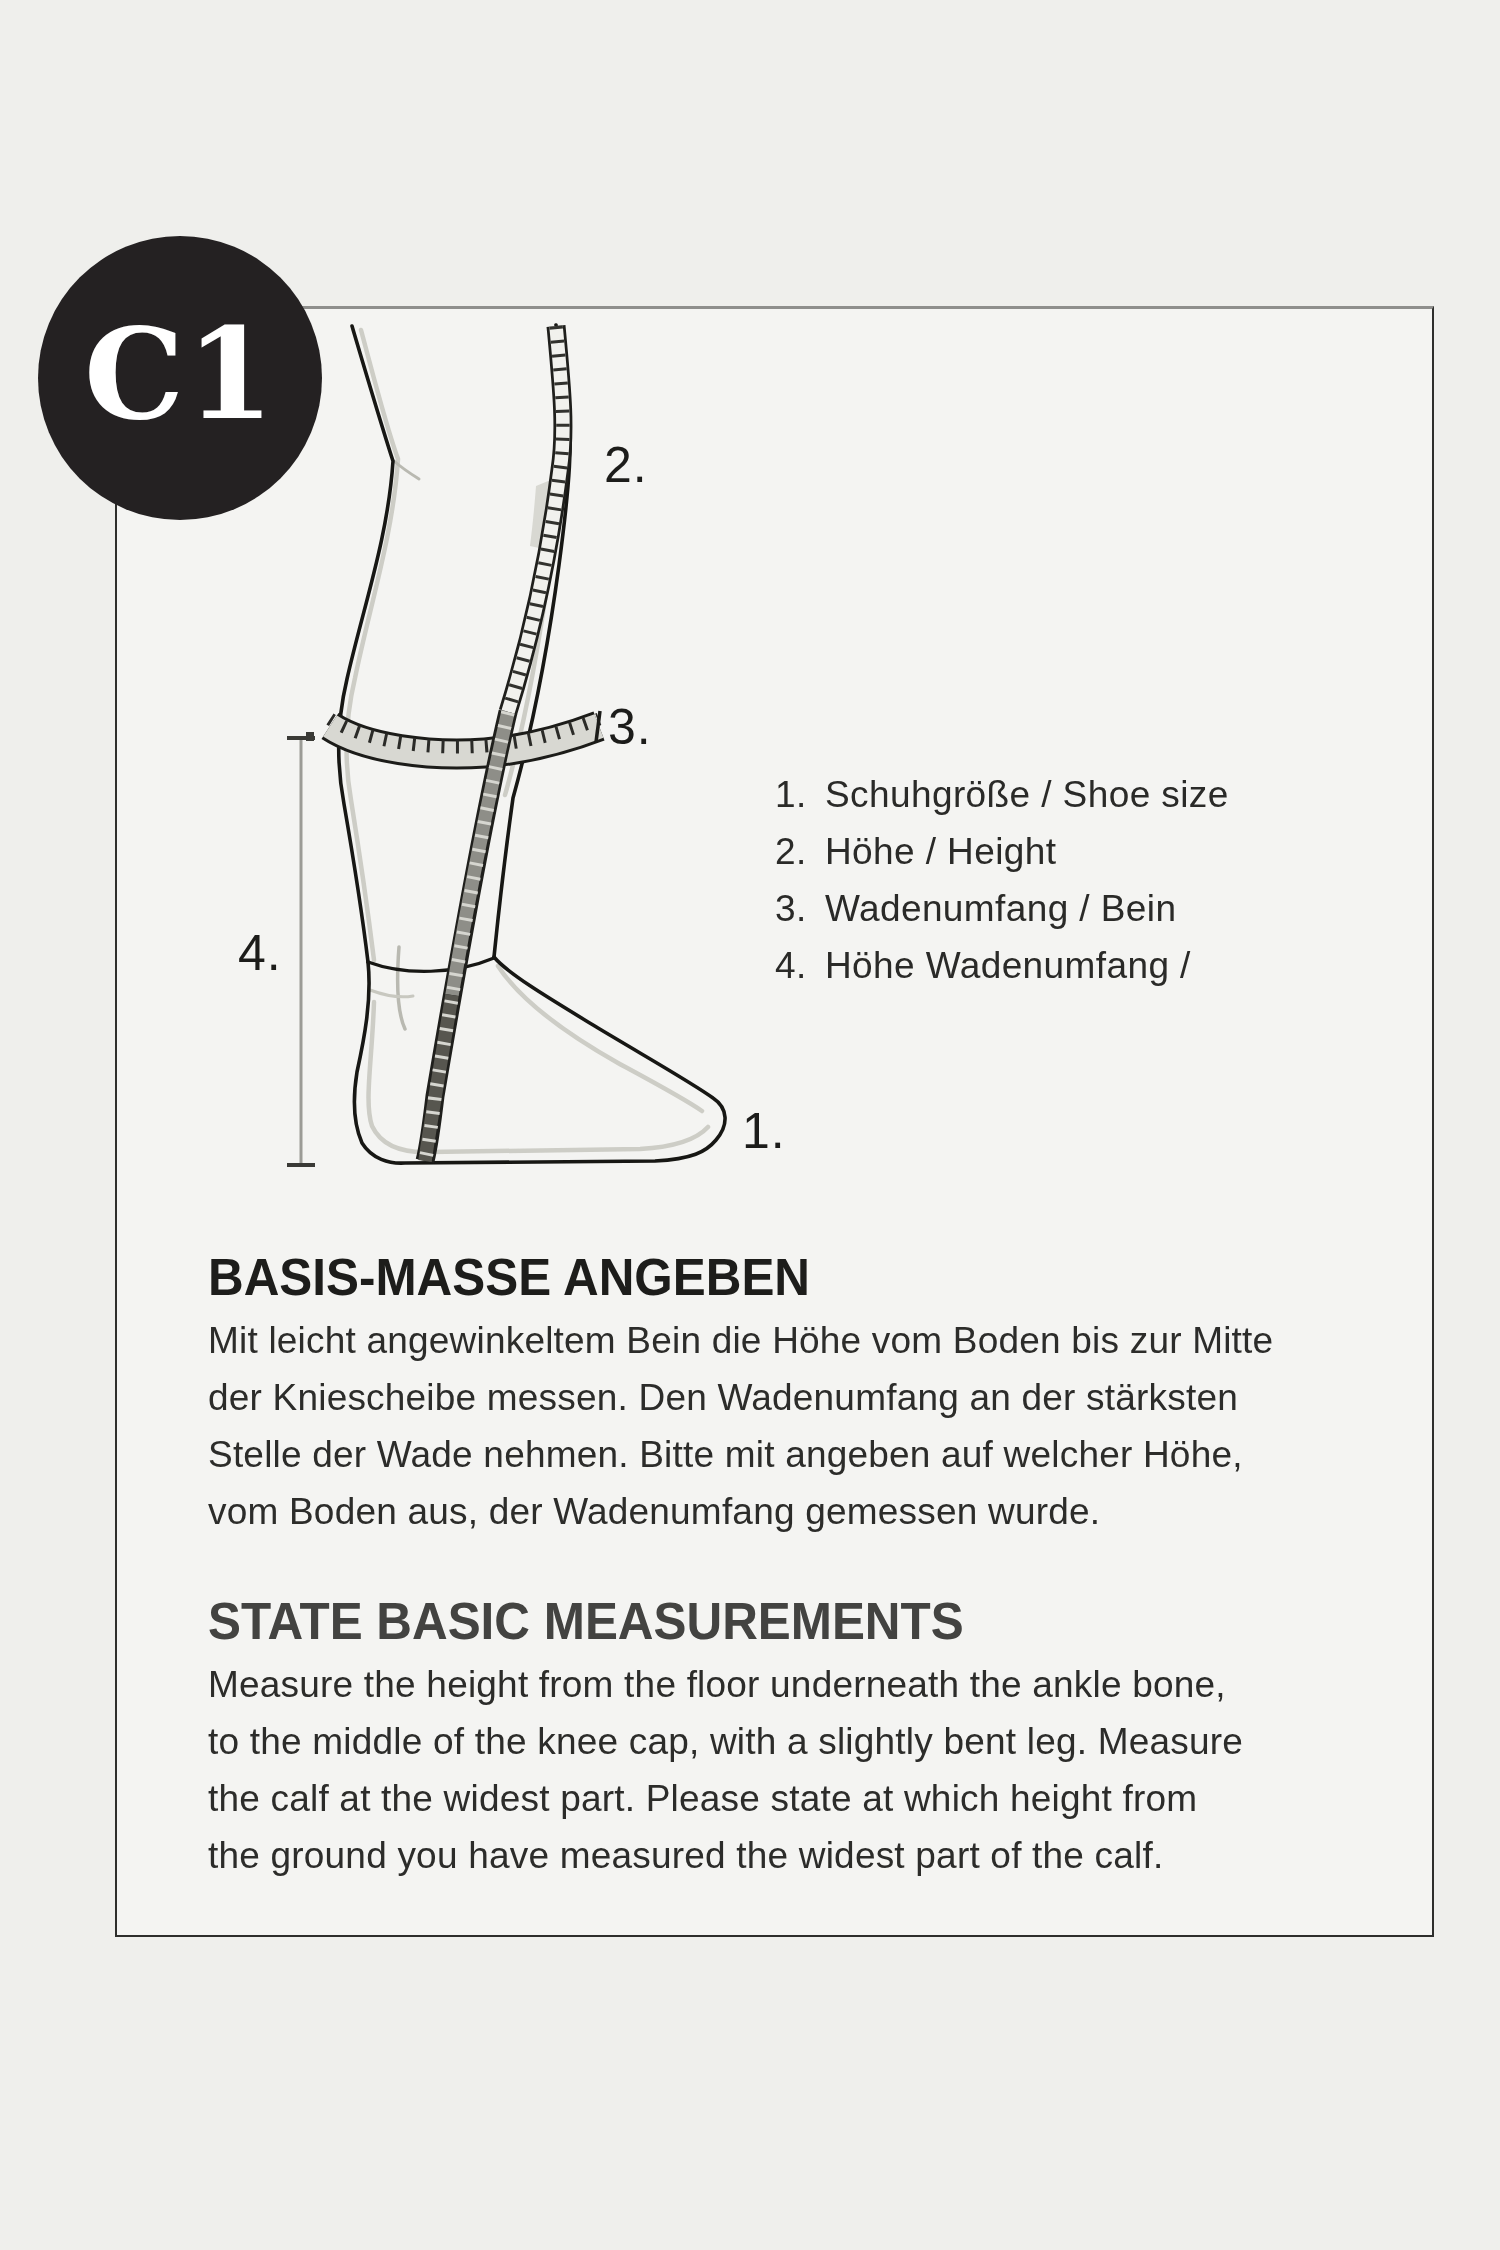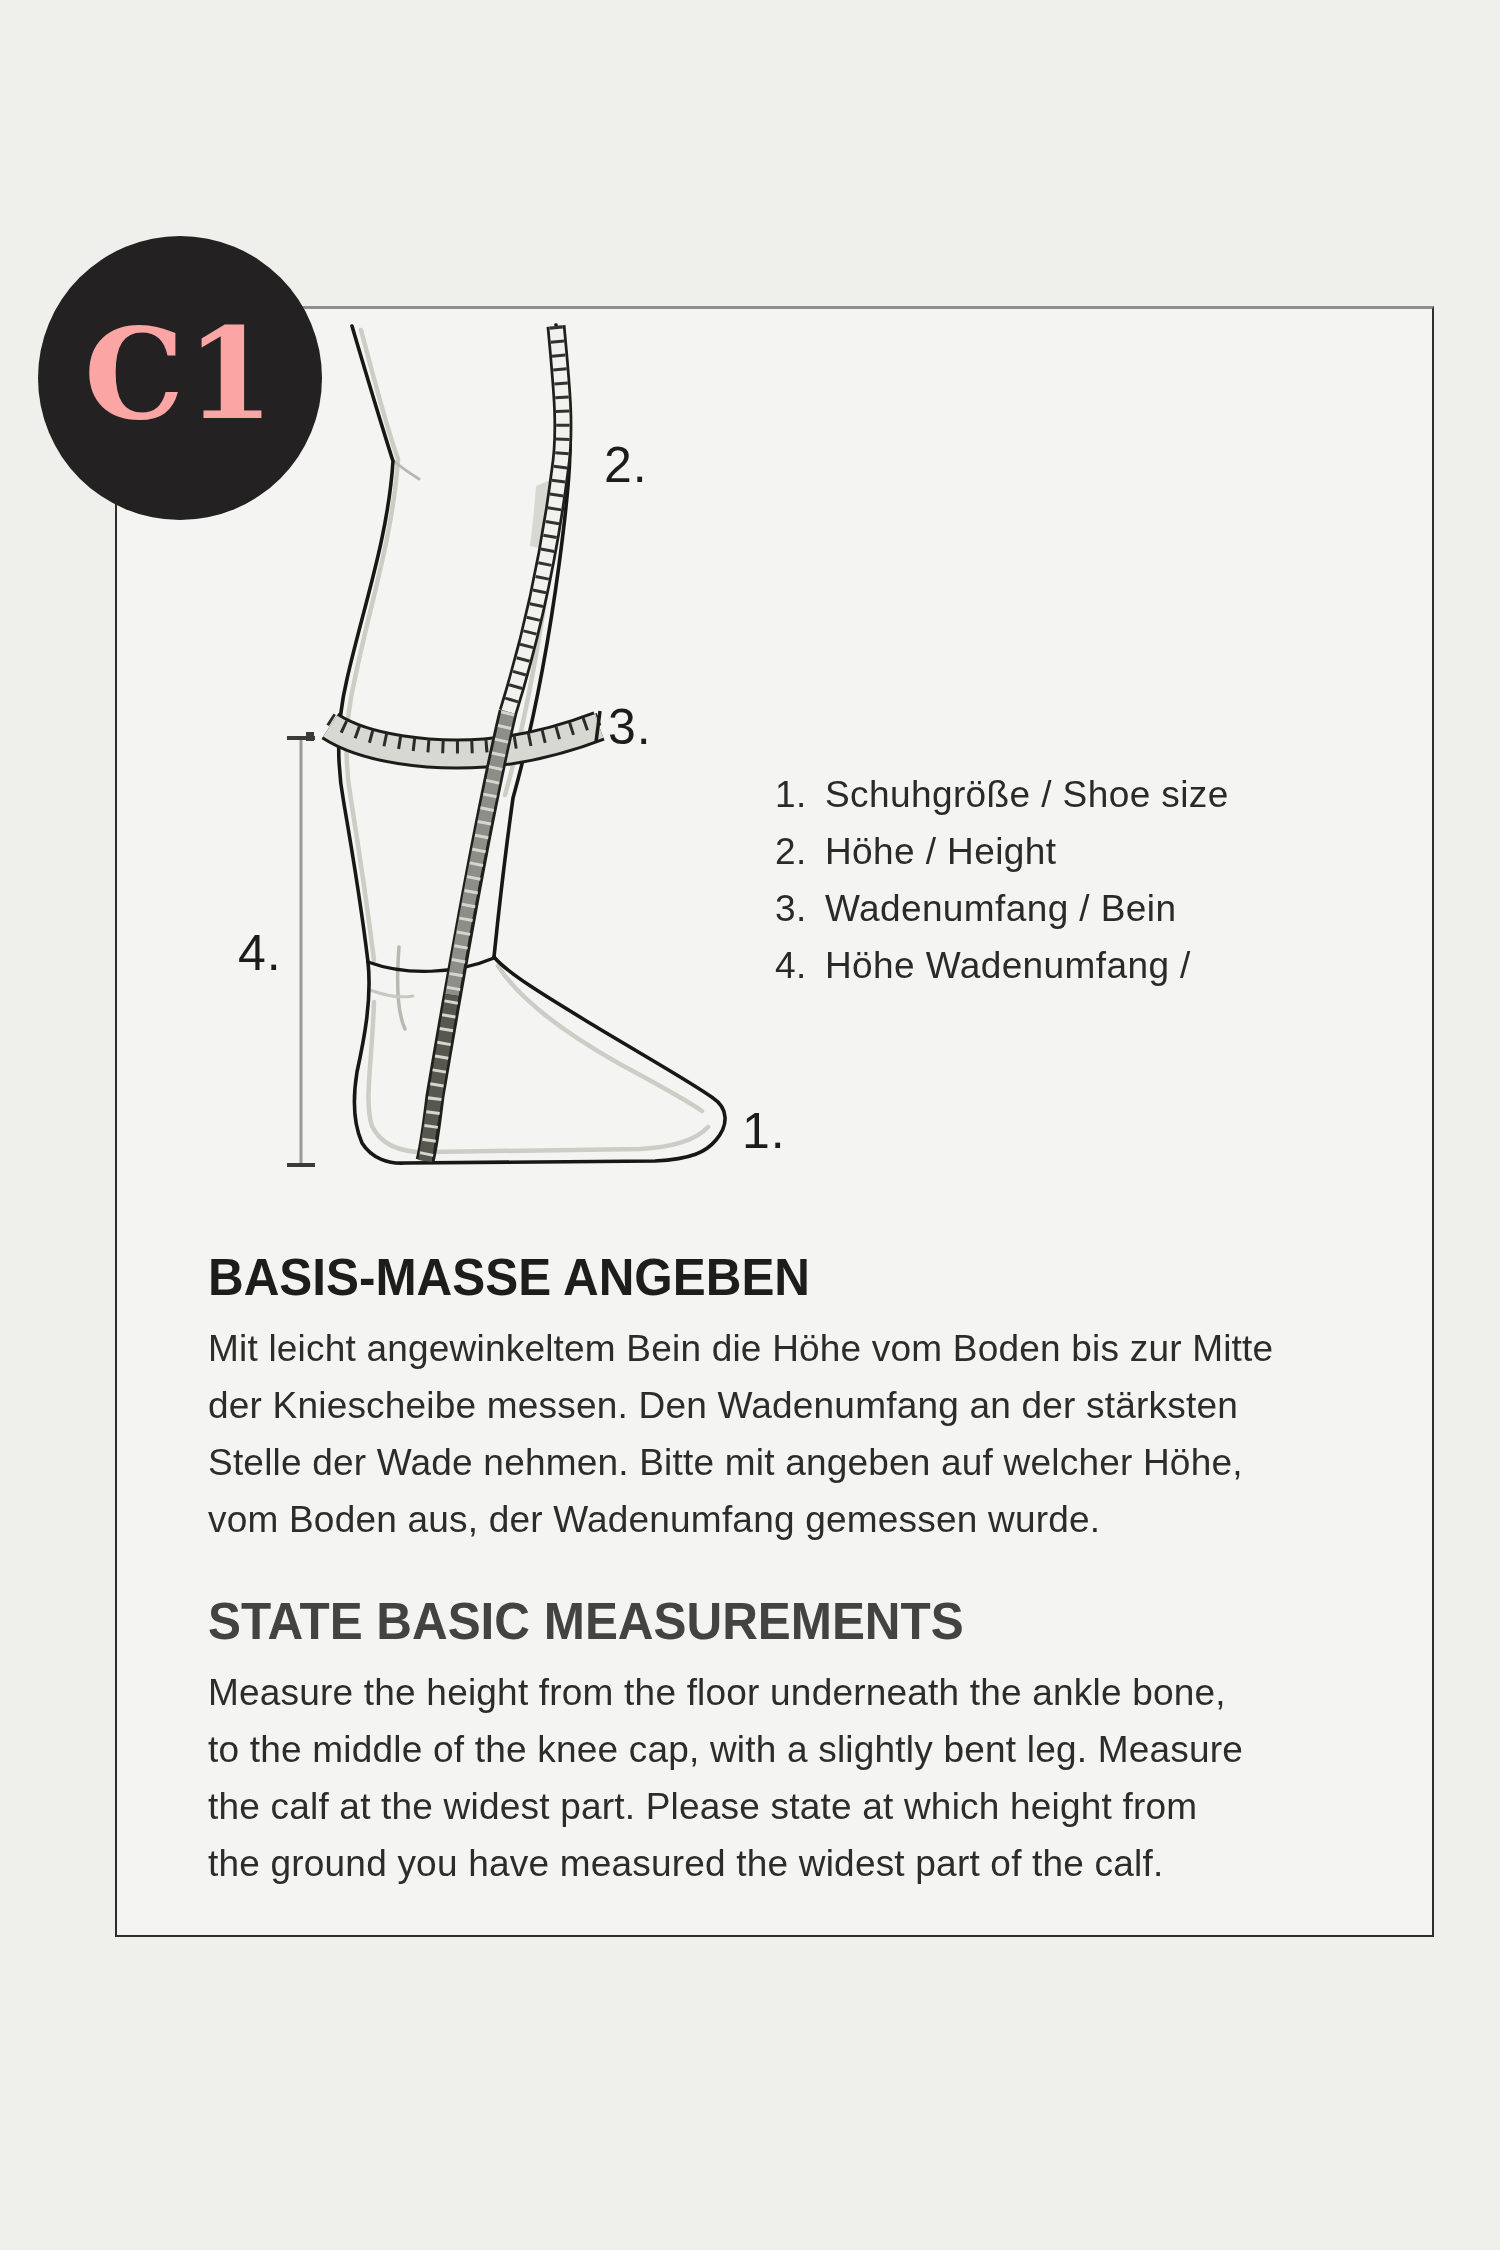--- a/index.html
+++ b/index.html
@@ -15,21 +15,21 @@
     box-sizing:border-box;background:#f4f4f2;
     border:2px solid #2e2e2c;border-top:3px solid #8f8f8c;
   }
   .badge{
     position:absolute;left:38px;top:236px;width:284px;height:284px;
     border-radius:50%;background:#242122;
     display:flex;align-items:center;justify-content:center;
   }
   .badge span{
     font-family:"DejaVu Serif","Liberation Serif",serif;
-    font-weight:700;font-size:126px;color:#fca5a5;letter-spacing:2px;
+    font-weight:700;font-size:126px;color:#ffffff;letter-spacing:2px;
     transform:translateY(-4px);
   }
   svg.leg{position:absolute;left:0;top:0;pointer-events:none;}
   .num{
     position:absolute;font-size:50px;font-weight:300;color:#1c1c1a;
     letter-spacing:1px;line-height:1;
   }
   #label-2{left:604px;top:440px;}
   #label-3{left:608px;top:702px;}
   #label-4{left:238px;top:928px;}
@@ -43,21 +43,21 @@
   .sec{position:absolute;left:208px;width:1160px;}
   #sec-de{top:1248px;}
   #sec-en{top:1592px;}
   .sec h2{
     margin:0;font-size:52px;font-weight:700;letter-spacing:0px;
     transform:scaleX(.95);transform-origin:left center;
     white-space:nowrap;line-height:1.15;color:#1d1d1b;
   }
   #sec-en h2{color:#434341;}
   .sec p{
-    margin:12px 0 0 0;font-size:37px;font-weight:300;line-height:57px;
+    margin:4px 0 0 0;font-size:37px;font-weight:300;line-height:57px;
     letter-spacing:.2px;color:#2c2c2a;white-space:pre-line;
   }
 </style>
 </head>
 <body>
 
 <div class="page">
 
   <div class="frame"></div>
 

